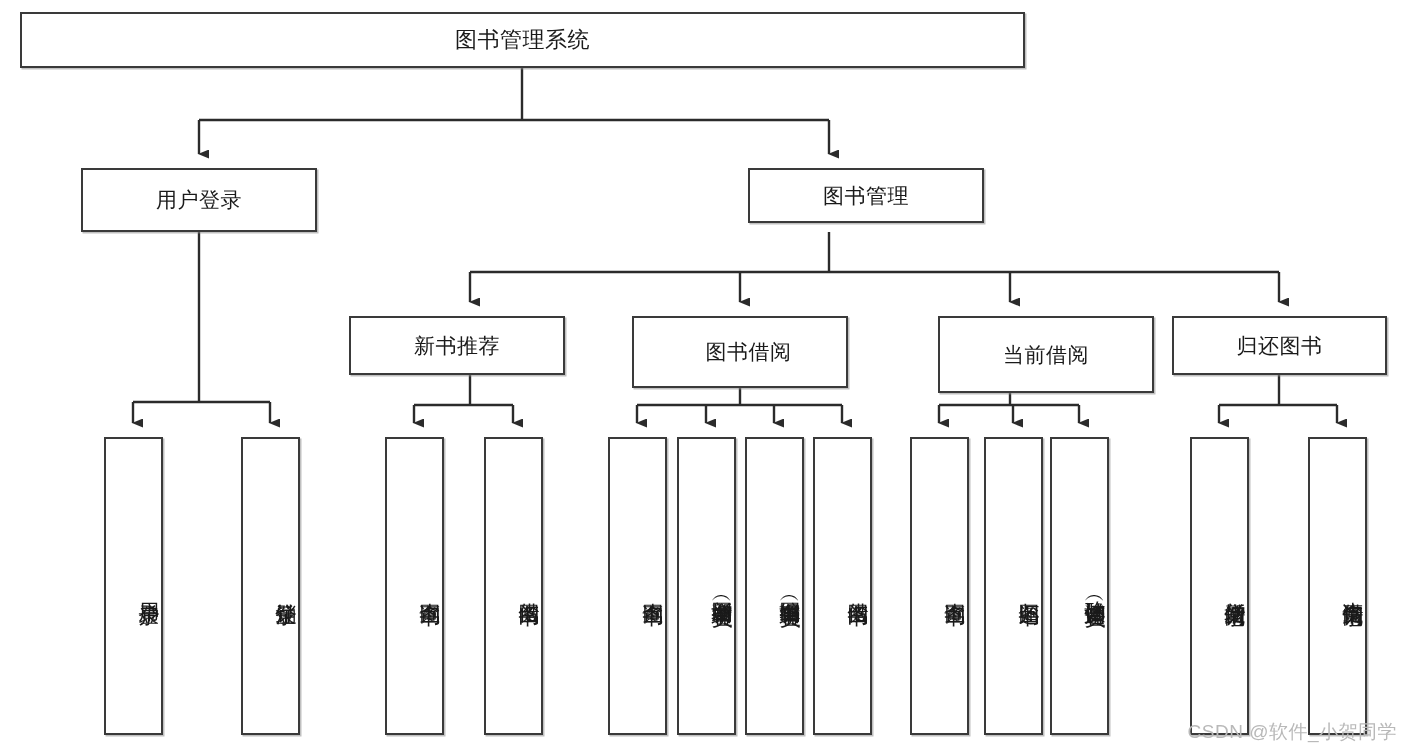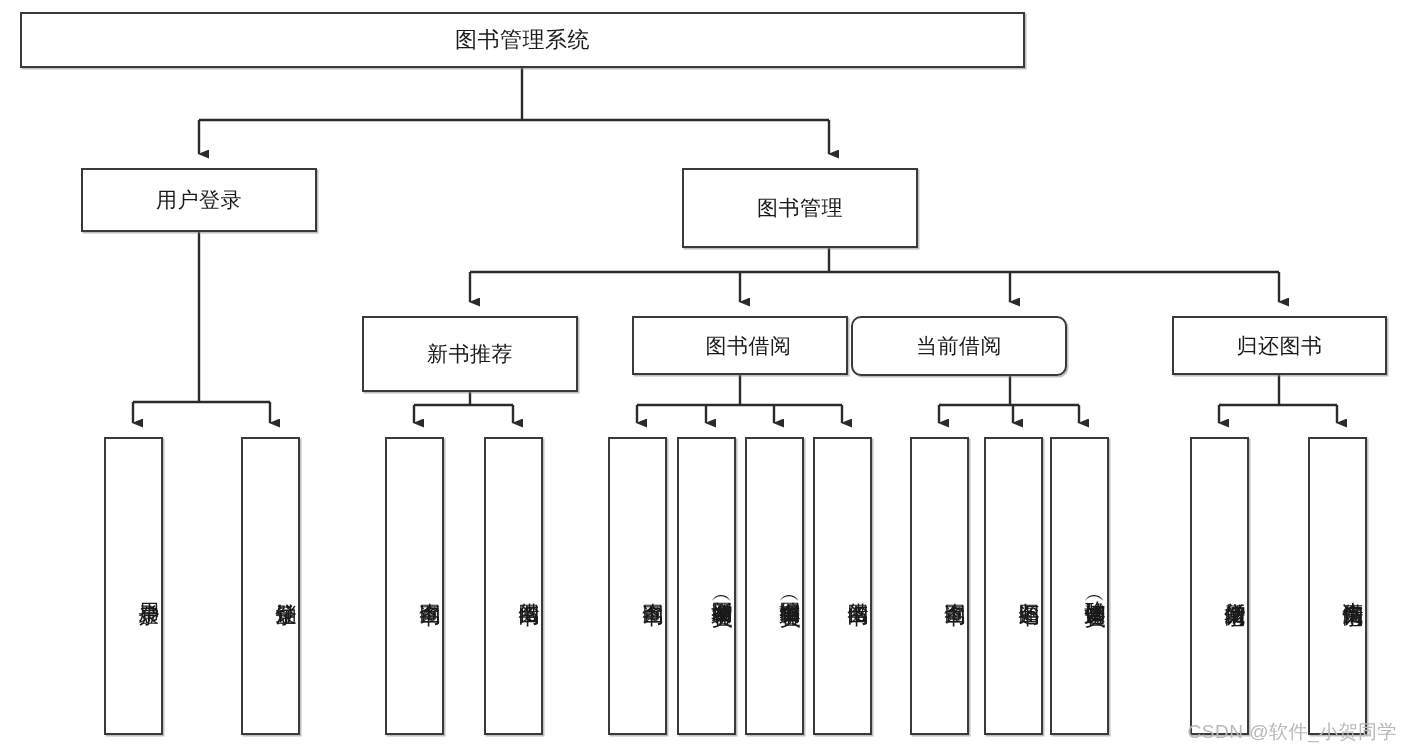--- a/index.html
+++ b/index.html
@@ -130,31 +130,31 @@
     </g>
   </svg>
 
   <div class="node node-h node-root" style="left:20px; top:12px; width:1005px; height:56px;">
     <span>图书管理系统</span>
   </div>
 
   <div class="node node-h" style="left:81px; top:168px; width:236px; height:64px;">
     <span>用户登录</span>
   </div>
-  <div class="node node-h" style="left:682px; top:168px; width:236px; height:80px;">
+  <div class="node node-h" style="left:748px; top:168px; width:236px; height:55px;">
     <span>图书管理</span>
   </div>
 
-  <div class="node node-h" style="left:362px; top:316px; width:216px; height:76px;text-align:center;">
+  <div class="node node-h" style="left:349px; top:316px; width:216px; height:59px;text-align:center;">
     <span>新书推荐</span>
   </div>
-  <div class="node node-h" style="left:632px; top:316px; width:216px; height:59px;padding-left:17px;">
+  <div class="node node-h" style="left:632px; top:316px; width:216px; height:72px;padding-left:17px;">
     <span>图书借阅</span>
   </div>
-  <div class="node node-h" style="left:851px; top:316px; width:216px; height:60px;border-radius:10px;">
+  <div class="node node-h" style="left:938px; top:316px; width:216px; height:77px;">
     <span>当前借阅</span>
   </div>
   <div class="node node-h" style="left:1172px; top:316px; width:215px; height:59px;">
     <span>归还图书</span>
   </div>
 
   <div class="node leaf" style="left:104px; top:437px; width:59px; height:298px;">
     <span class="leaf-inner">用户登录</span>
   </div>
   <div class="node leaf" style="left:241px; top:437px; width:59px; height:298px;">

